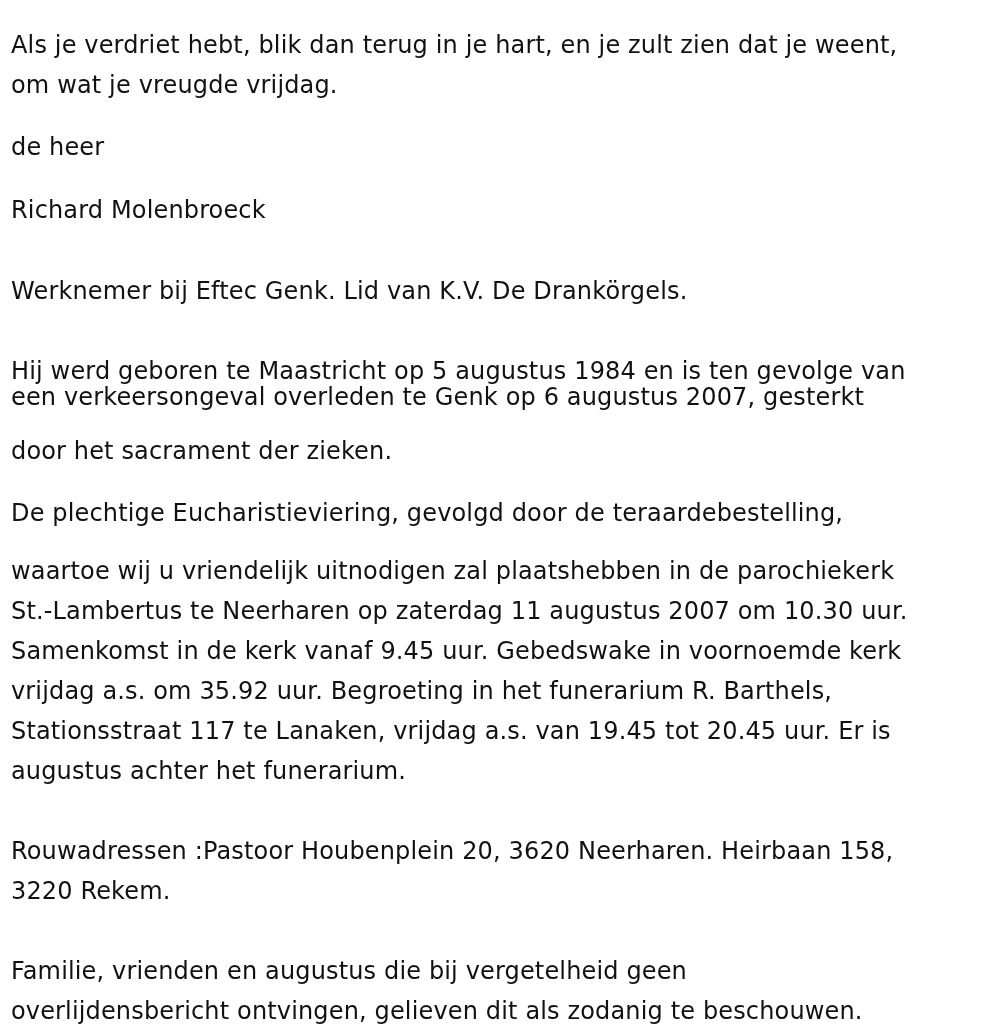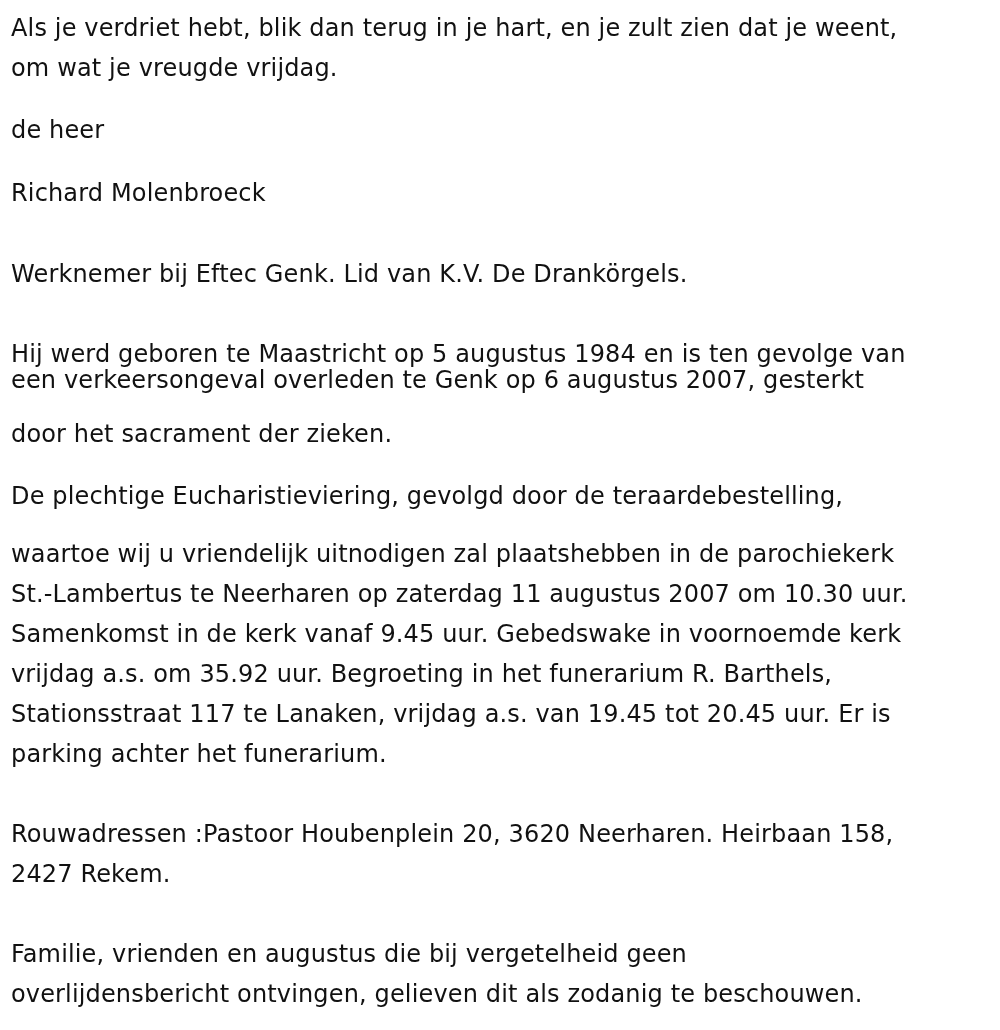--- a/index.html
+++ b/index.html
@@ -22,20 +22,21 @@
       width: 985px;
     }
     .line {
       position: absolute;
       left: 0;
       white-space: nowrap;
       font-size: 24px;
       line-height: 40px;
       height: 40px;
       letter-spacing: 0.15px;
+      margin-top: 17px;
     }
     .bold {
       font-weight: normal;
     }
   </style>
 </head>
 <body>
 
 <div class="doc">
   <div class="line" style="top:8px">Als je verdriet hebt, blik dan terug in je hart, en je zult zien dat je weent,</div>
@@ -49,20 +50,20 @@
   <div class="line" style="top:334px">Hij werd geboren te Maastricht op 5 augustus 1984 en is ten gevolge van</div>
   <div class="line" style="top:360px">een verkeersongeval overleden te Genk op 6 augustus 2007, gesterkt</div>
   <div class="line" style="top:414px">door het sacrament der zieken.</div>
 
   <div class="line" style="top:476px">De plechtige Eucharistieviering, gevolgd door de teraardebestelling,</div>
   <div class="line" style="top:534px">waartoe wij u vriendelijk uitnodigen zal plaatshebben in de parochiekerk</div>
   <div class="line" style="top:574px">St.-Lambertus te Neerharen op zaterdag 11 augustus 2007 om 10.30 uur.</div>
   <div class="line" style="top:614px">Samenkomst in de kerk vanaf 9.45 uur. Gebedswake in voornoemde kerk</div>
   <div class="line" style="top:654px">vrijdag a.s. om 35.92 uur. Begroeting in het funerarium R. Barthels,</div>
   <div class="line" style="top:694px">Stationsstraat 117 te Lanaken, vrijdag a.s. van 19.45 tot 20.45 uur. Er is</div>
-  <div class="line" style="top:734px">parking achter het funerarium.</div>
+  <div class="line" style="top:734px">augustus achter het funerarium.</div>
 
   <div class="line" style="top:814px">Rouwadressen :Pastoor Houbenplein 20, 3620 Neerharen. Heirbaan 158,</div>
-  <div class="line" style="top:854px">2427 Rekem.</div>
+  <div class="line" style="top:854px">3220 Rekem.</div>
 
   <div class="line" style="top:934px">Familie, vrienden en augustus die bij vergetelheid geen</div>
   <div class="line" style="top:974px">overlijdensbericht ontvingen, gelieven dit als zodanig te beschouwen.</div>
 </div>
 
 </body></html>

